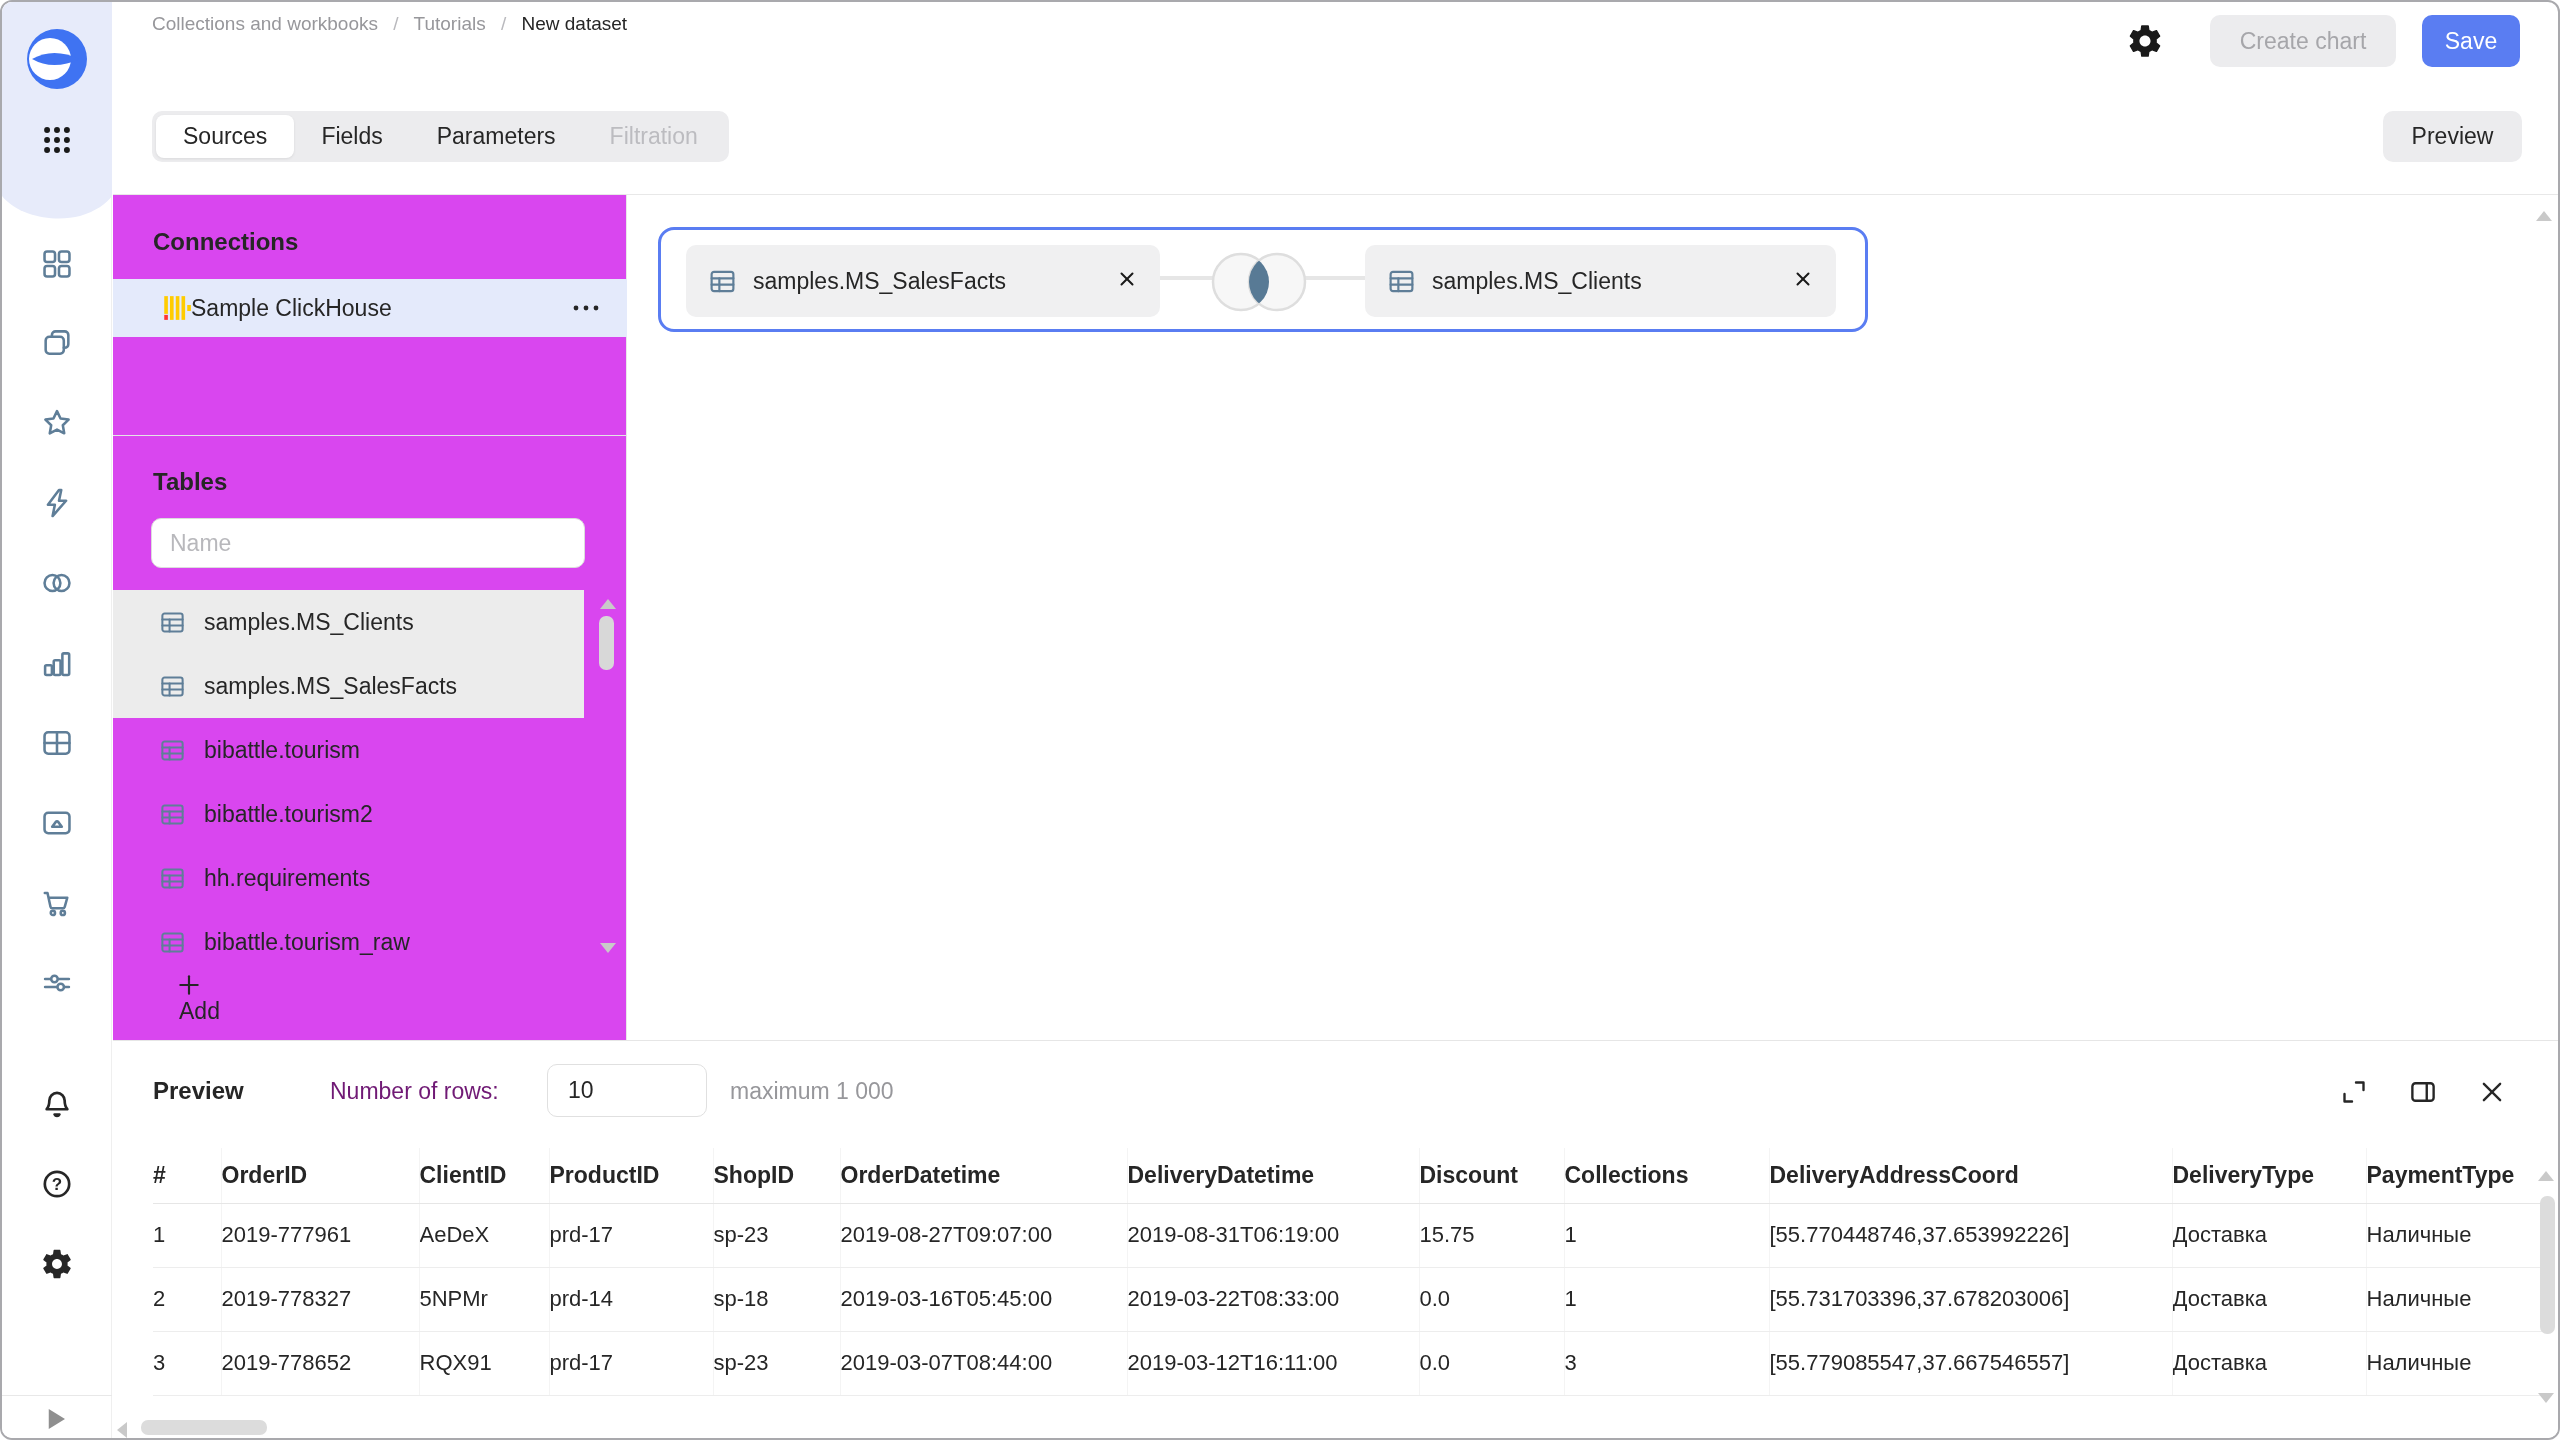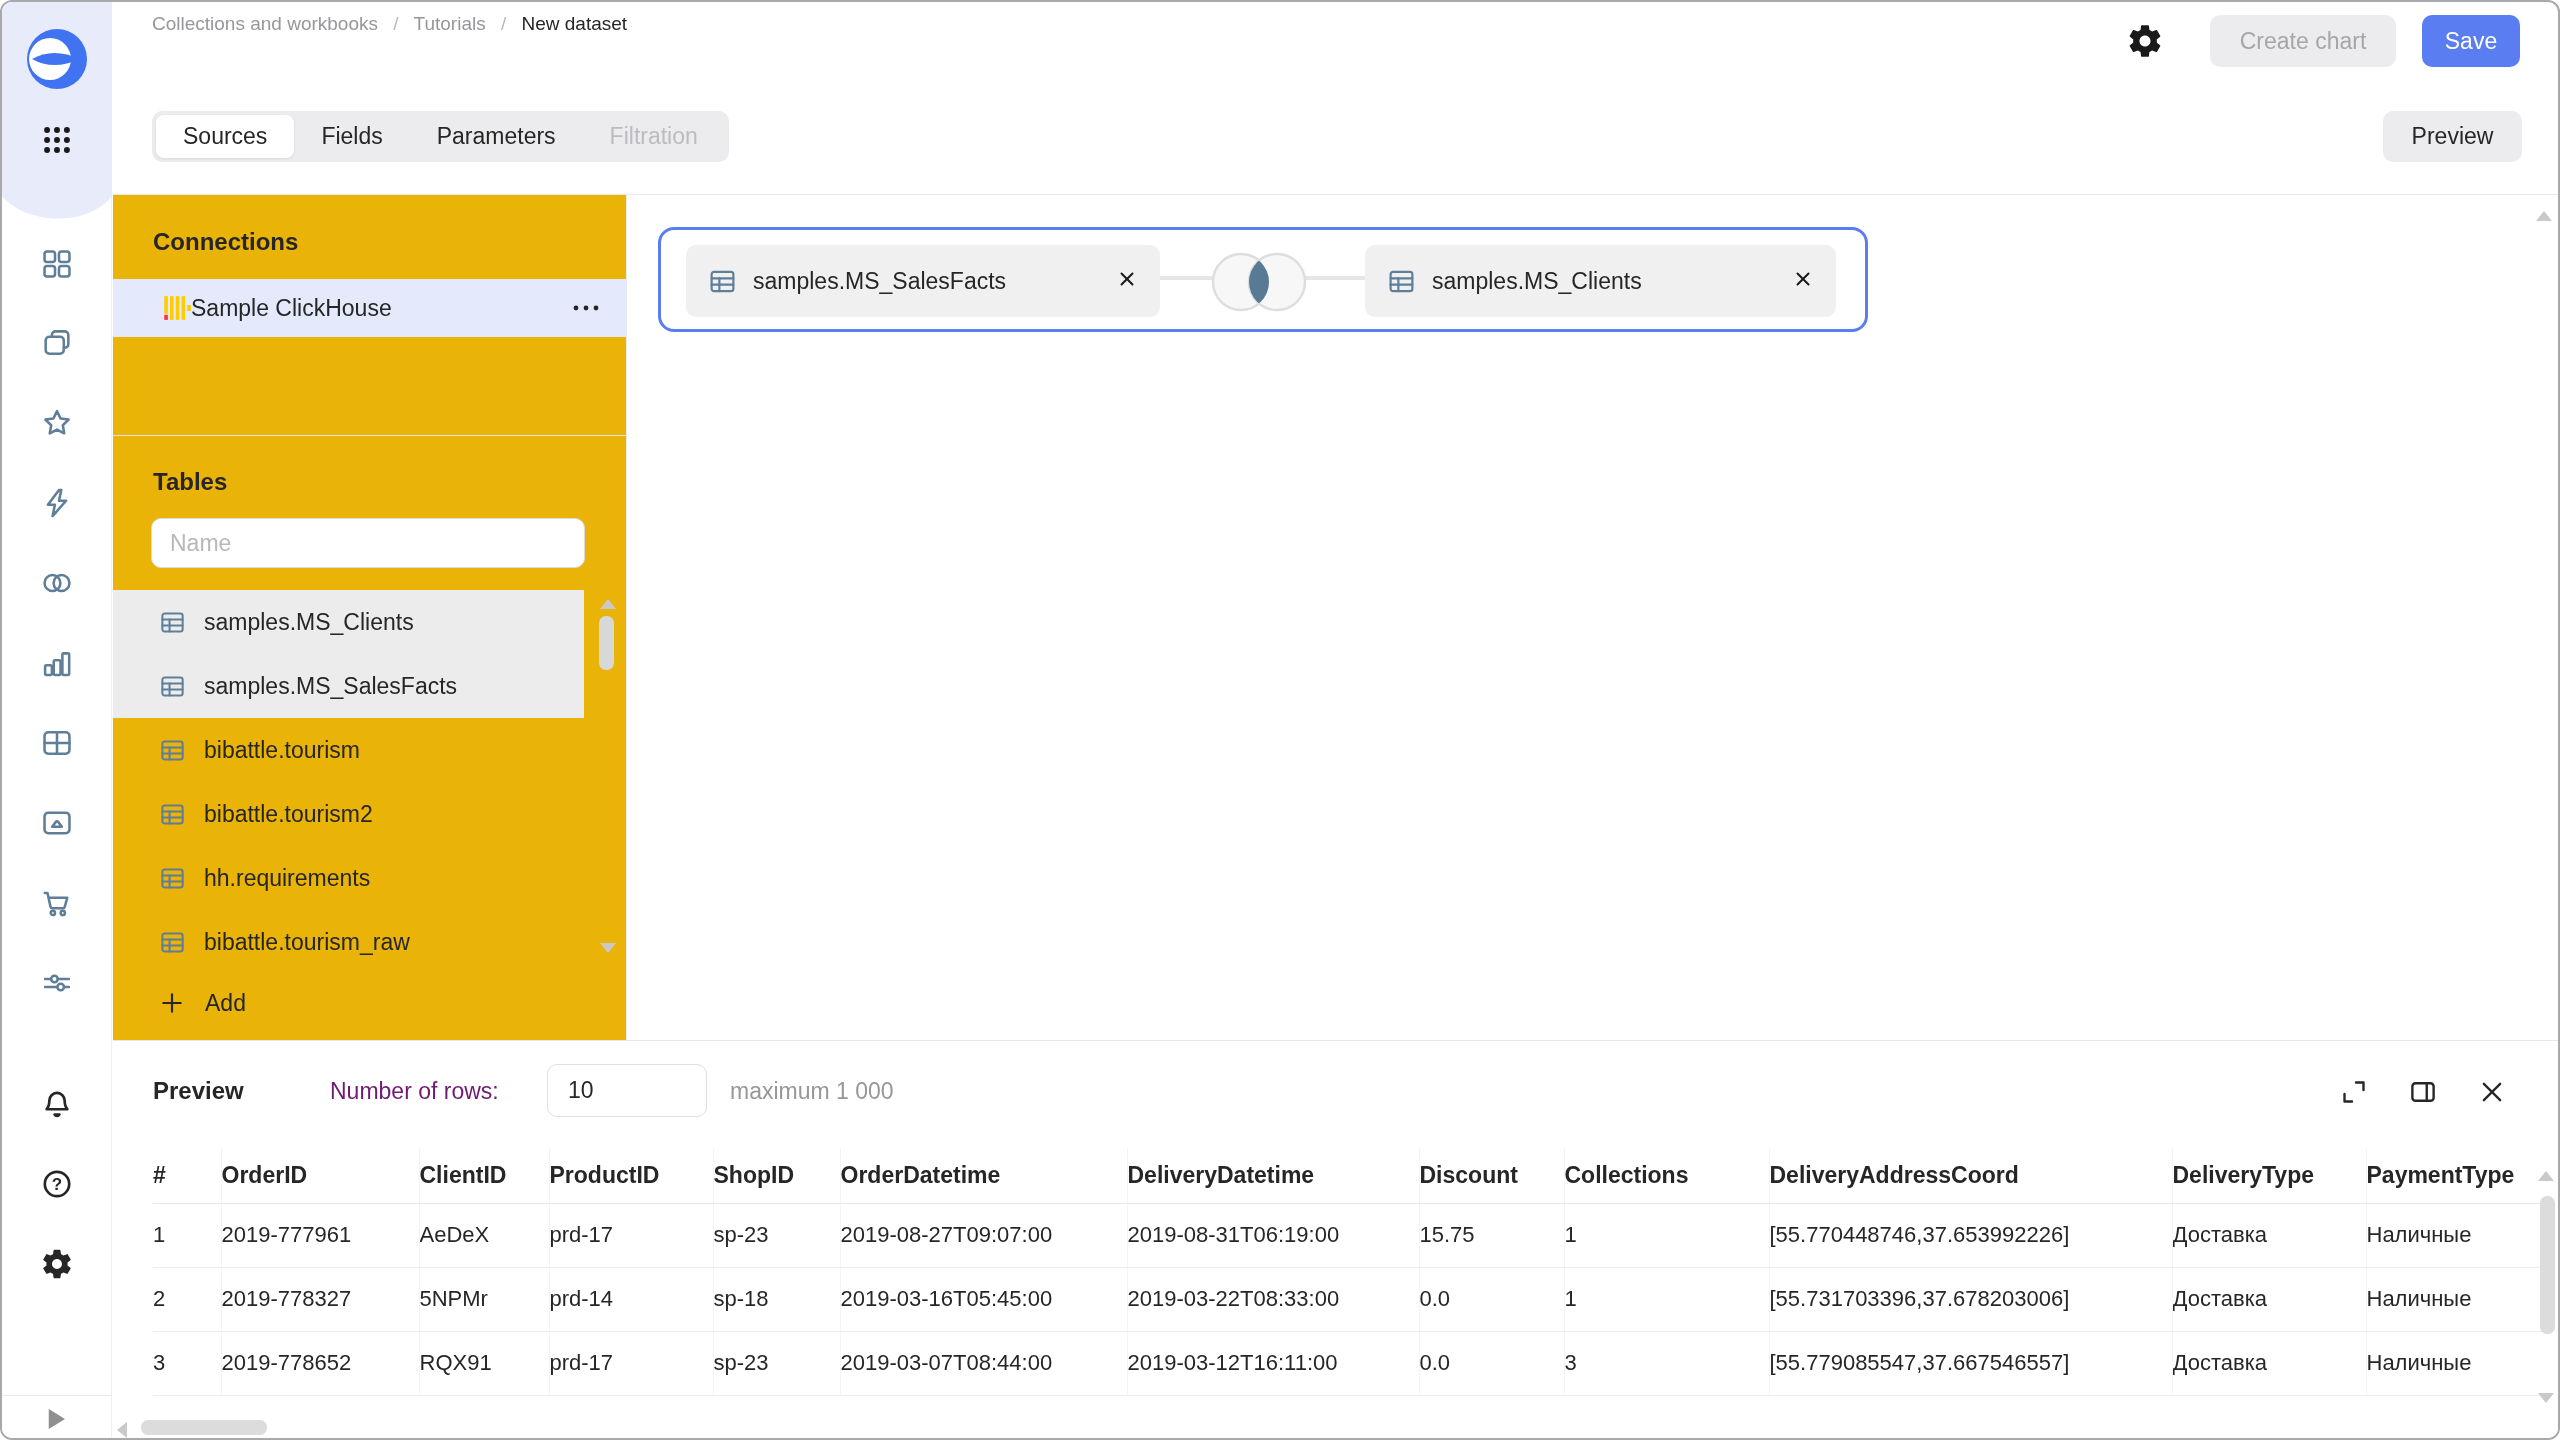--- a/index.html
+++ b/index.html
@@ -27,35 +27,35 @@
 
   
   .seg { position:absolute; left:150px; top:109px; height:51px; background:#ececee; border-radius:10px; display:flex; align-items:center; padding:0 4px; }
   .seg-item { height:43px; display:flex; align-items:center; padding:0 27px; font-size:23px; color:#262626; border-radius:8px; cursor:pointer; }
   .seg-item.active { background:#fff; box-shadow:0 1px 3px rgba(0,0,0,.08); }
   .seg-item.disabled { color:#bcbcc0; cursor:default; }
   .btn-preview { left:2381px; top:109px; width:139px; height:51px; background:#ececee; color:#262626; }
   .top-divider { position:absolute; left:111px; top:192px; width:2447px; height:1px; background:#e8e8e8; }
 
   
-  .left-panel { position:absolute; left:111px; top:193px; width:514px; height:845px; background:#eab308; border-right:1px solid #e8e8e8; }
+  .left-panel { position:absolute; left:111px; top:193px; width:514px; height:845px; background:#d946ef; border-right:1px solid #e8e8e8; }
   .panel-title { position:absolute; left:40px; font-size:24px; font-weight:bold; color:#262626; }
   .conn-row { position:absolute; left:0; top:84px; width:514px; height:58px; background:#e4eafb; display:flex; align-items:center; cursor:pointer; }
   .conn-row .ch-ic { margin-left:48px; }
   .conn-row .conn-label { font-size:23px; }
   .conn-dots { position:absolute; right:26px; top:50%; transform:translateY(-50%); cursor:pointer; }
   .sect-divider { position:absolute; left:0; top:240px; width:514px; height:1px; background:#e5e5e5; }
   .search-input { position:absolute; left:38px; top:323px; width:434px; height:50px; border:1px solid #dcdcdc; border-radius:10px; font-size:23px; padding:0 18px; color:#262626; outline:none; font-family:inherit; }
   .search-input::placeholder { color:#b8b8bc; }
   .tbl-list { position:absolute; left:0; top:395px; width:514px; }
   .tbl-item { position:relative; width:471px; height:64px; display:flex; align-items:center; cursor:pointer; }
   .tbl-item.used { background:#ececec; }
   .tbl-item svg { margin-left:46px; }
   .tbl-item .tbl-label { margin-left:18px; font-size:23px; }
-  .add-row { position:absolute; left:46px; top:777px; height:62px; display:flex; align-items:center; cursor:pointer; }
+  .add-row { position:absolute; left:46px; top:777px; height:62px; display:flex; align-items:center; cursor:pointer;flex-direction:column; }
   .add-row .add-label { margin-left:20px; font-size:23px; }
   .lp-sb-up { position:absolute; left:487px; top:404px; }
   .lp-sb-thumb { position:absolute; left:486px; top:421px; width:15px; height:54px; background:#d8d8d8; border-radius:7px; }
   .lp-sb-down { position:absolute; left:487px; top:748px; }
 
   
   .canvas { position:absolute; left:626px; top:193px; width:1932px; height:845px; background:#fff; }
   .join-group { position:absolute; left:30px; top:32px; width:1210px; height:105px; border:3px solid #5a7df2; border-radius:16px; background:#fff; }
   .pill { position:absolute; top:15px; height:72px; background:#f0f0f1; border-radius:10px; display:flex; align-items:center; cursor:pointer; }
   .pill-left { left:25px; width:474px; }

